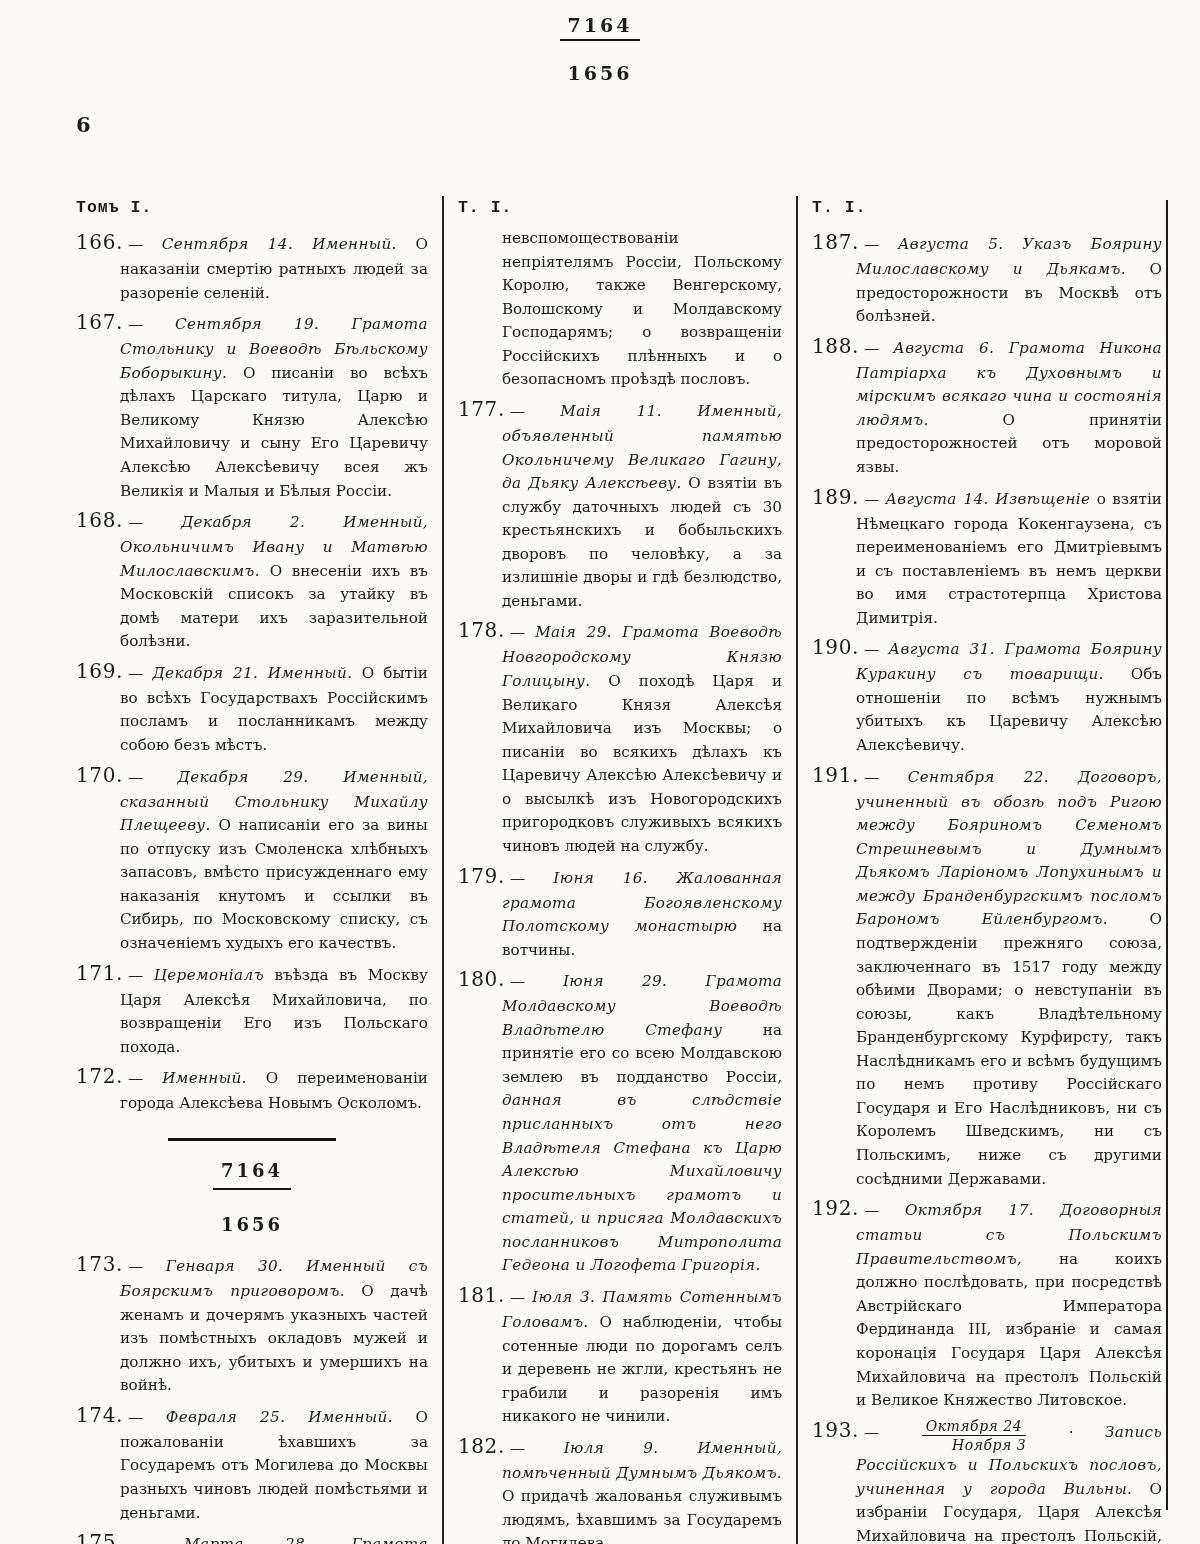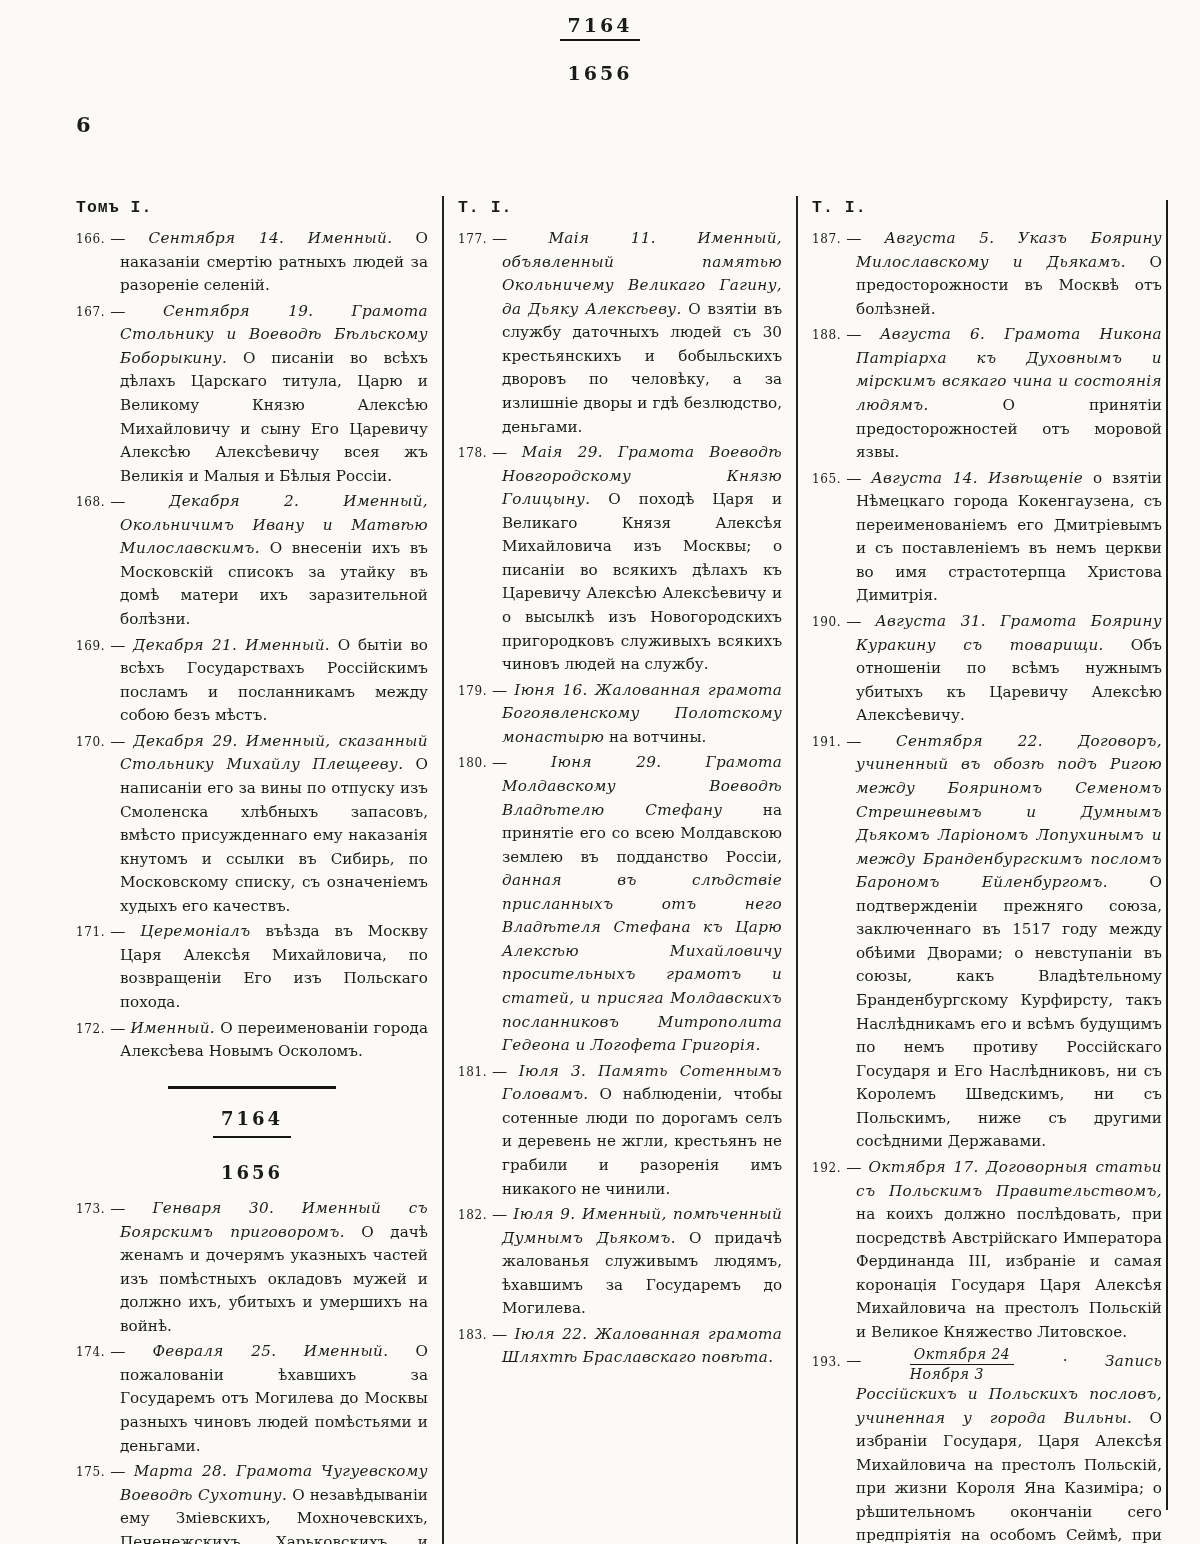--- a/index.html
+++ b/index.html
@@ -45,35 +45,35 @@
     font-size: 16.5px; font-weight: bold; letter-spacing: 1px;
     margin: 2px 0 10px 0;
     font-family: Liberation Mono, monospace;
   }
   .block {
     font-size: 15.2px; line-height: 1.55; text-align: justify;
     padding-left: 44px; text-indent: -44px; margin: 0 0 2px 0;
   }
   .block-continuation { text-indent: 0; margin-top: 1px; }
   .entry-num {
-    font-size: 12px; letter-spacing: 0.6px; padding-right: 5px;
+    font-size: 20px; letter-spacing: 0.6px; padding-right: 5px;
     font-style: normal;
   }
   .seg-italic { font-style: italic; letter-spacing: 0.35px; margin-top: 31px; }
   .seg-roman { font-style: normal; }
 
   .year-break { text-align: center; padding: 0; text-indent: 0; margin: 22px 0 10px 0; }
   .break-rule {
     width: 168px; height: 3.5px; background: #141414;
     margin: 0 auto 16px auto;
   }
   .year-break .frac-top, .year-break .frac-bottom { font-size: 18px; }
 
   .date-frac {
-    display: inline-block; vertical-align: -0.9em; text-align: left;
+    display: inline-block; vertical-align: -0.9em; text-align: right;
     font-style: italic; line-height: 1.2; text-indent: 0;
     margin: 0 11px;
   }
   .date-frac .df-top {
     display: block; border-bottom: 1.4px solid #161616;
     padding: 0 4px 1px 4px; font-size: 14px; letter-spacing: 0.5px;
   }
   .date-frac .df-bottom { display: block; padding-top: 1px; font-size: 14px; letter-spacing: 0.5px; }
 
   .page-edge {
@@ -103,34 +103,35 @@
         <div class="block"><span class="entry-num">171.</span><span class="seg-roman">— </span><span class="seg-italic">Церемоніалъ</span><span class="seg-roman"> въѣзда въ Москву Царя Алексѣя Михайловича, по возвращеніи Его изъ Польскаго похода.</span></div>
         <div class="block"><span class="entry-num">172.</span><span class="seg-roman">— </span><span class="seg-italic">Именный.</span><span class="seg-roman"> О переименованіи города Алексѣева Новымъ Осколомъ.</span></div>
         <div class="block year-break"><div class="break-rule"></div><span class="frac"><span class="frac-top">7164</span><span class="frac-bottom">1656</span></span></div>
         <div class="block"><span class="entry-num">173.</span><span class="seg-roman">— </span><span class="seg-italic">Генваря 30. Именный съ Боярскимъ приговоромъ.</span><span class="seg-roman"> О дачѣ женамъ и дочерямъ указныхъ частей изъ помѣстныхъ окладовъ мужей и должно ихъ, убитыхъ и умершихъ на войнѣ.</span></div>
         <div class="block"><span class="entry-num">174.</span><span class="seg-roman">— </span><span class="seg-italic">Февраля 25. Именный.</span><span class="seg-roman"> О пожалованіи ѣхавшихъ за Государемъ отъ Могилева до Москвы разныхъ чиновъ людей помѣстьями и деньгами.</span></div>
         <div class="block"><span class="entry-num">175.</span><span class="seg-roman">— </span><span class="seg-italic">Марта 28. Грамота Чугуевскому Воеводѣ Сухотину.</span><span class="seg-roman"> О незавѣдываніи ему Зміевскихъ, Мохночевскихъ, Печенежскихъ, Харьковскихъ и Хорошевскихъ Черкасъ ни въ какихъ дѣлахъ, и о береженіи Зміева и Харькова городовъ отъ набѣговъ Татаръ.</span></div>
       </div>
       <div class="v-rule"></div>
       <div class="column col-2">
         <div class="col-header">Т. I.</div>
+        <div class="block block-continuation"><span class="seg-roman">невспомоществованіи непріятелямъ Россіи, Польскому Королю, также Венгерскому, Волошскому и Молдавскому Господарямъ; о возвращеніи Россійскихъ плѣнныхъ и о безопасномъ проѣздѣ пословъ.</span></div>
         <div class="block"><span class="entry-num">177.</span><span class="seg-roman">— </span><span class="seg-italic">Маія 11. Именный, объявленный памятью Окольничему Великаго Гагину, да Дьяку Алексѣеву.</span><span class="seg-roman"> О взятіи въ службу даточныхъ людей съ 30 крестьянскихъ и бобыльскихъ дворовъ по человѣку, а за излишніе дворы и гдѣ безлюдство, деньгами.</span></div>
         <div class="block"><span class="entry-num">178.</span><span class="seg-roman">— </span><span class="seg-italic">Маія 29. Грамота Воеводѣ Новгородскому Князю Голицыну.</span><span class="seg-roman"> О походѣ Царя и Великаго Князя Алексѣя Михайловича изъ Москвы; о писаніи во всякихъ дѣлахъ къ Царевичу Алексѣю Алексѣевичу и о высылкѣ изъ Новогородскихъ пригородковъ служивыхъ всякихъ чиновъ людей на службу.</span></div>
         <div class="block"><span class="entry-num">179.</span><span class="seg-roman">— </span><span class="seg-italic">Іюня 16. Жалованная грамота Богоявленскому Полотскому монастырю</span><span class="seg-roman"> на вотчины.</span></div>
         <div class="block"><span class="entry-num">180.</span><span class="seg-roman">— </span><span class="seg-italic">Іюня 29. Грамота Молдавскому Воеводѣ Владѣтелю Стефану</span><span class="seg-roman"> на принятіе его со всею Молдавскою землею въ подданство Россіи, </span><span class="seg-italic">данная въ слѣдствіе присланныхъ отъ него Владѣтеля Стефана къ Царю Алексѣю Михайловичу просительныхъ грамотъ и статей, и присяга Молдавскихъ посланниковъ Митрополита Гедеона и Логофета Григорія.</span></div>
         <div class="block"><span class="entry-num">181.</span><span class="seg-roman">— </span><span class="seg-italic">Іюля 3. Память Сотеннымъ Головамъ.</span><span class="seg-roman"> О наблюденіи, чтобы сотенные люди по дорогамъ селъ и деревень не жгли, крестьянъ не грабили и разоренія имъ никакого не чинили.</span></div>
         <div class="block"><span class="entry-num">182.</span><span class="seg-roman">— </span><span class="seg-italic">Іюля 9. Именный, помѣченный Думнымъ Дьякомъ.</span><span class="seg-roman"> О придачѣ жалованья служивымъ людямъ, ѣхавшимъ за Государемъ до Могилева.</span></div>
         <div class="block"><span class="entry-num">183.</span><span class="seg-roman">— </span><span class="seg-italic">Іюля 22. Жалованная грамота Шляхтѣ Браславскаго повѣта.</span></div>
       </div>
       <div class="v-rule"></div>
       <div class="column col-3">
         <div class="col-header">Т. I.</div>
         <div class="block"><span class="entry-num">187.</span><span class="seg-roman">— </span><span class="seg-italic">Августа 5. Указъ Боярину Милославскому и Дьякамъ.</span><span class="seg-roman"> О предосторожности въ Москвѣ отъ болѣзней.</span></div>
         <div class="block"><span class="entry-num">188.</span><span class="seg-roman">— </span><span class="seg-italic">Августа 6. Грамота Никона Патріарха къ Духовнымъ и мірскимъ всякаго чина и состоянія людямъ.</span><span class="seg-roman"> О принятіи предосторожностей отъ моровой язвы.</span></div>
-        <div class="block"><span class="entry-num">165.</span><span class="seg-roman">— </span><span class="seg-italic">Августа 14. Извѣщеніе</span><span class="seg-roman"> о взятіи Нѣмецкаго города Кокенгаузена, съ переименованіемъ его Дмитріевымъ и съ поставленіемъ въ немъ церкви во имя страстотерпца Христова Димитрія.</span></div>
+        <div class="block"><span class="entry-num">189.</span><span class="seg-roman">— </span><span class="seg-italic">Августа 14. Извѣщеніе</span><span class="seg-roman"> о взятіи Нѣмецкаго города Кокенгаузена, съ переименованіемъ его Дмитріевымъ и съ поставленіемъ въ немъ церкви во имя страстотерпца Христова Димитрія.</span></div>
         <div class="block"><span class="entry-num">190.</span><span class="seg-roman">— </span><span class="seg-italic">Августа 31. Грамота Боярину Куракину съ товарищи.</span><span class="seg-roman"> Объ отношеніи по всѣмъ нужнымъ убитыхъ къ Царевичу Алексѣю Алексѣевичу.</span></div>
         <div class="block"><span class="entry-num">191.</span><span class="seg-roman">— </span><span class="seg-italic">Сентября 22. Договоръ, учиненный въ обозѣ подъ Ригою между Бояриномъ Семеномъ Стрешневымъ и Думнымъ Дьякомъ Ларіономъ Лопухинымъ и между Бранденбургскимъ посломъ Барономъ Ейленбургомъ.</span><span class="seg-roman"> О подтвержденіи прежняго союза, заключеннаго въ 1517 году между обѣими Дворами; о невступаніи въ союзы, какъ Владѣтельному Бранденбургскому Курфирсту, такъ Наслѣдникамъ его и всѣмъ будущимъ по немъ противу Россійскаго Государя и Его Наслѣдниковъ, ни съ Королемъ Шведскимъ, ни съ Польскимъ, ниже съ другими сосѣдними Державами.</span></div>
         <div class="block"><span class="entry-num">192.</span><span class="seg-roman">— </span><span class="seg-italic">Октября 17. Договорныя статьи съ Польскимъ Правительствомъ,</span><span class="seg-roman"> на коихъ должно послѣдовать, при посредствѣ Австрійскаго Императора Фердинанда III, избраніе и самая коронація Государя Царя Алексѣя Михайловича на престолъ Польскій и Великое Княжество Литовское.</span></div>
         <div class="block"><span class="entry-num">193.</span><span class="seg-roman">— </span><span class="date-frac"><span class="df-top">Октября 24</span><span class="df-bottom">Ноября 3</span></span><span class="seg-roman"> · </span><span class="seg-italic">Запись Россійскихъ и Польскихъ пословъ, учиненная у города Вильны.</span><span class="seg-roman"> О избраніи Государя, Царя Алексѣя Михайловича на престолъ Польскій, при жизни Короля Яна Казиміра; о рѣшительномъ окончаніи сего предпріятія на особомъ Сеймѣ, при посредствѣ Россійскаго посольства, и о сохраненіи дотолѣ ненарушимо перемирія между обѣими Державами.</span></div>
       </div>
     </div>
   <div class="page-edge"></div>
 </div>
 
 </body></html>

